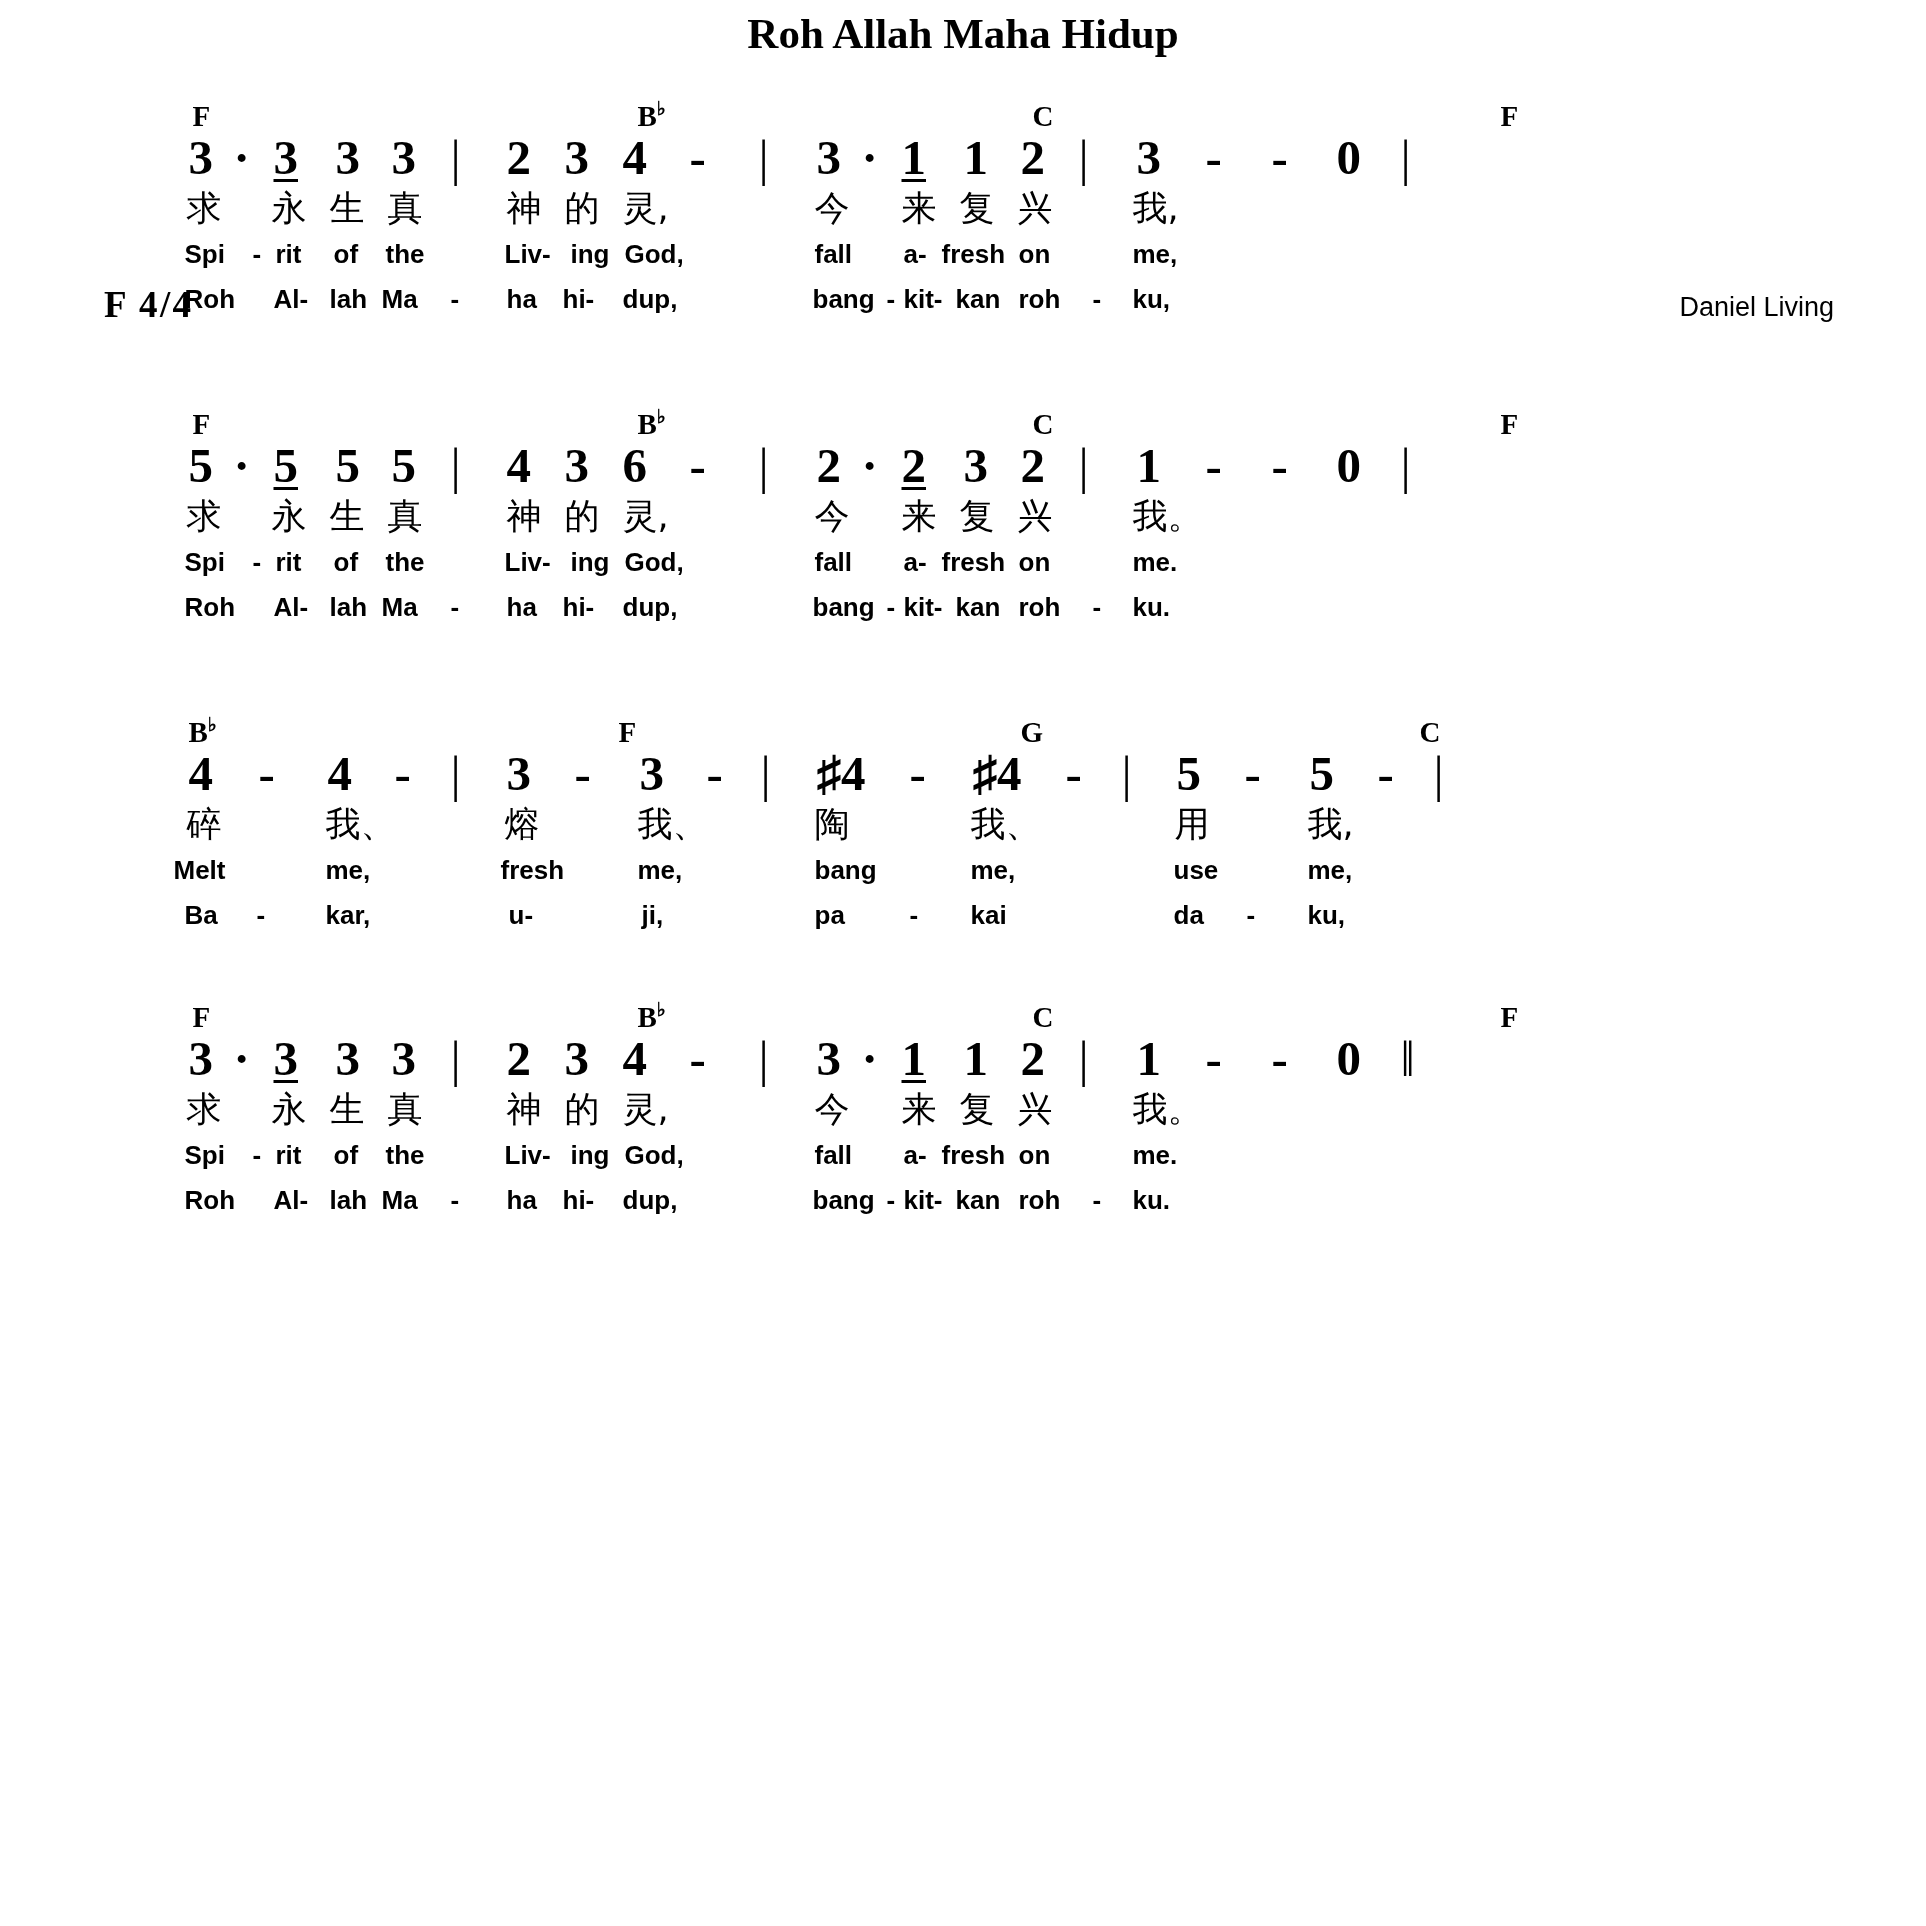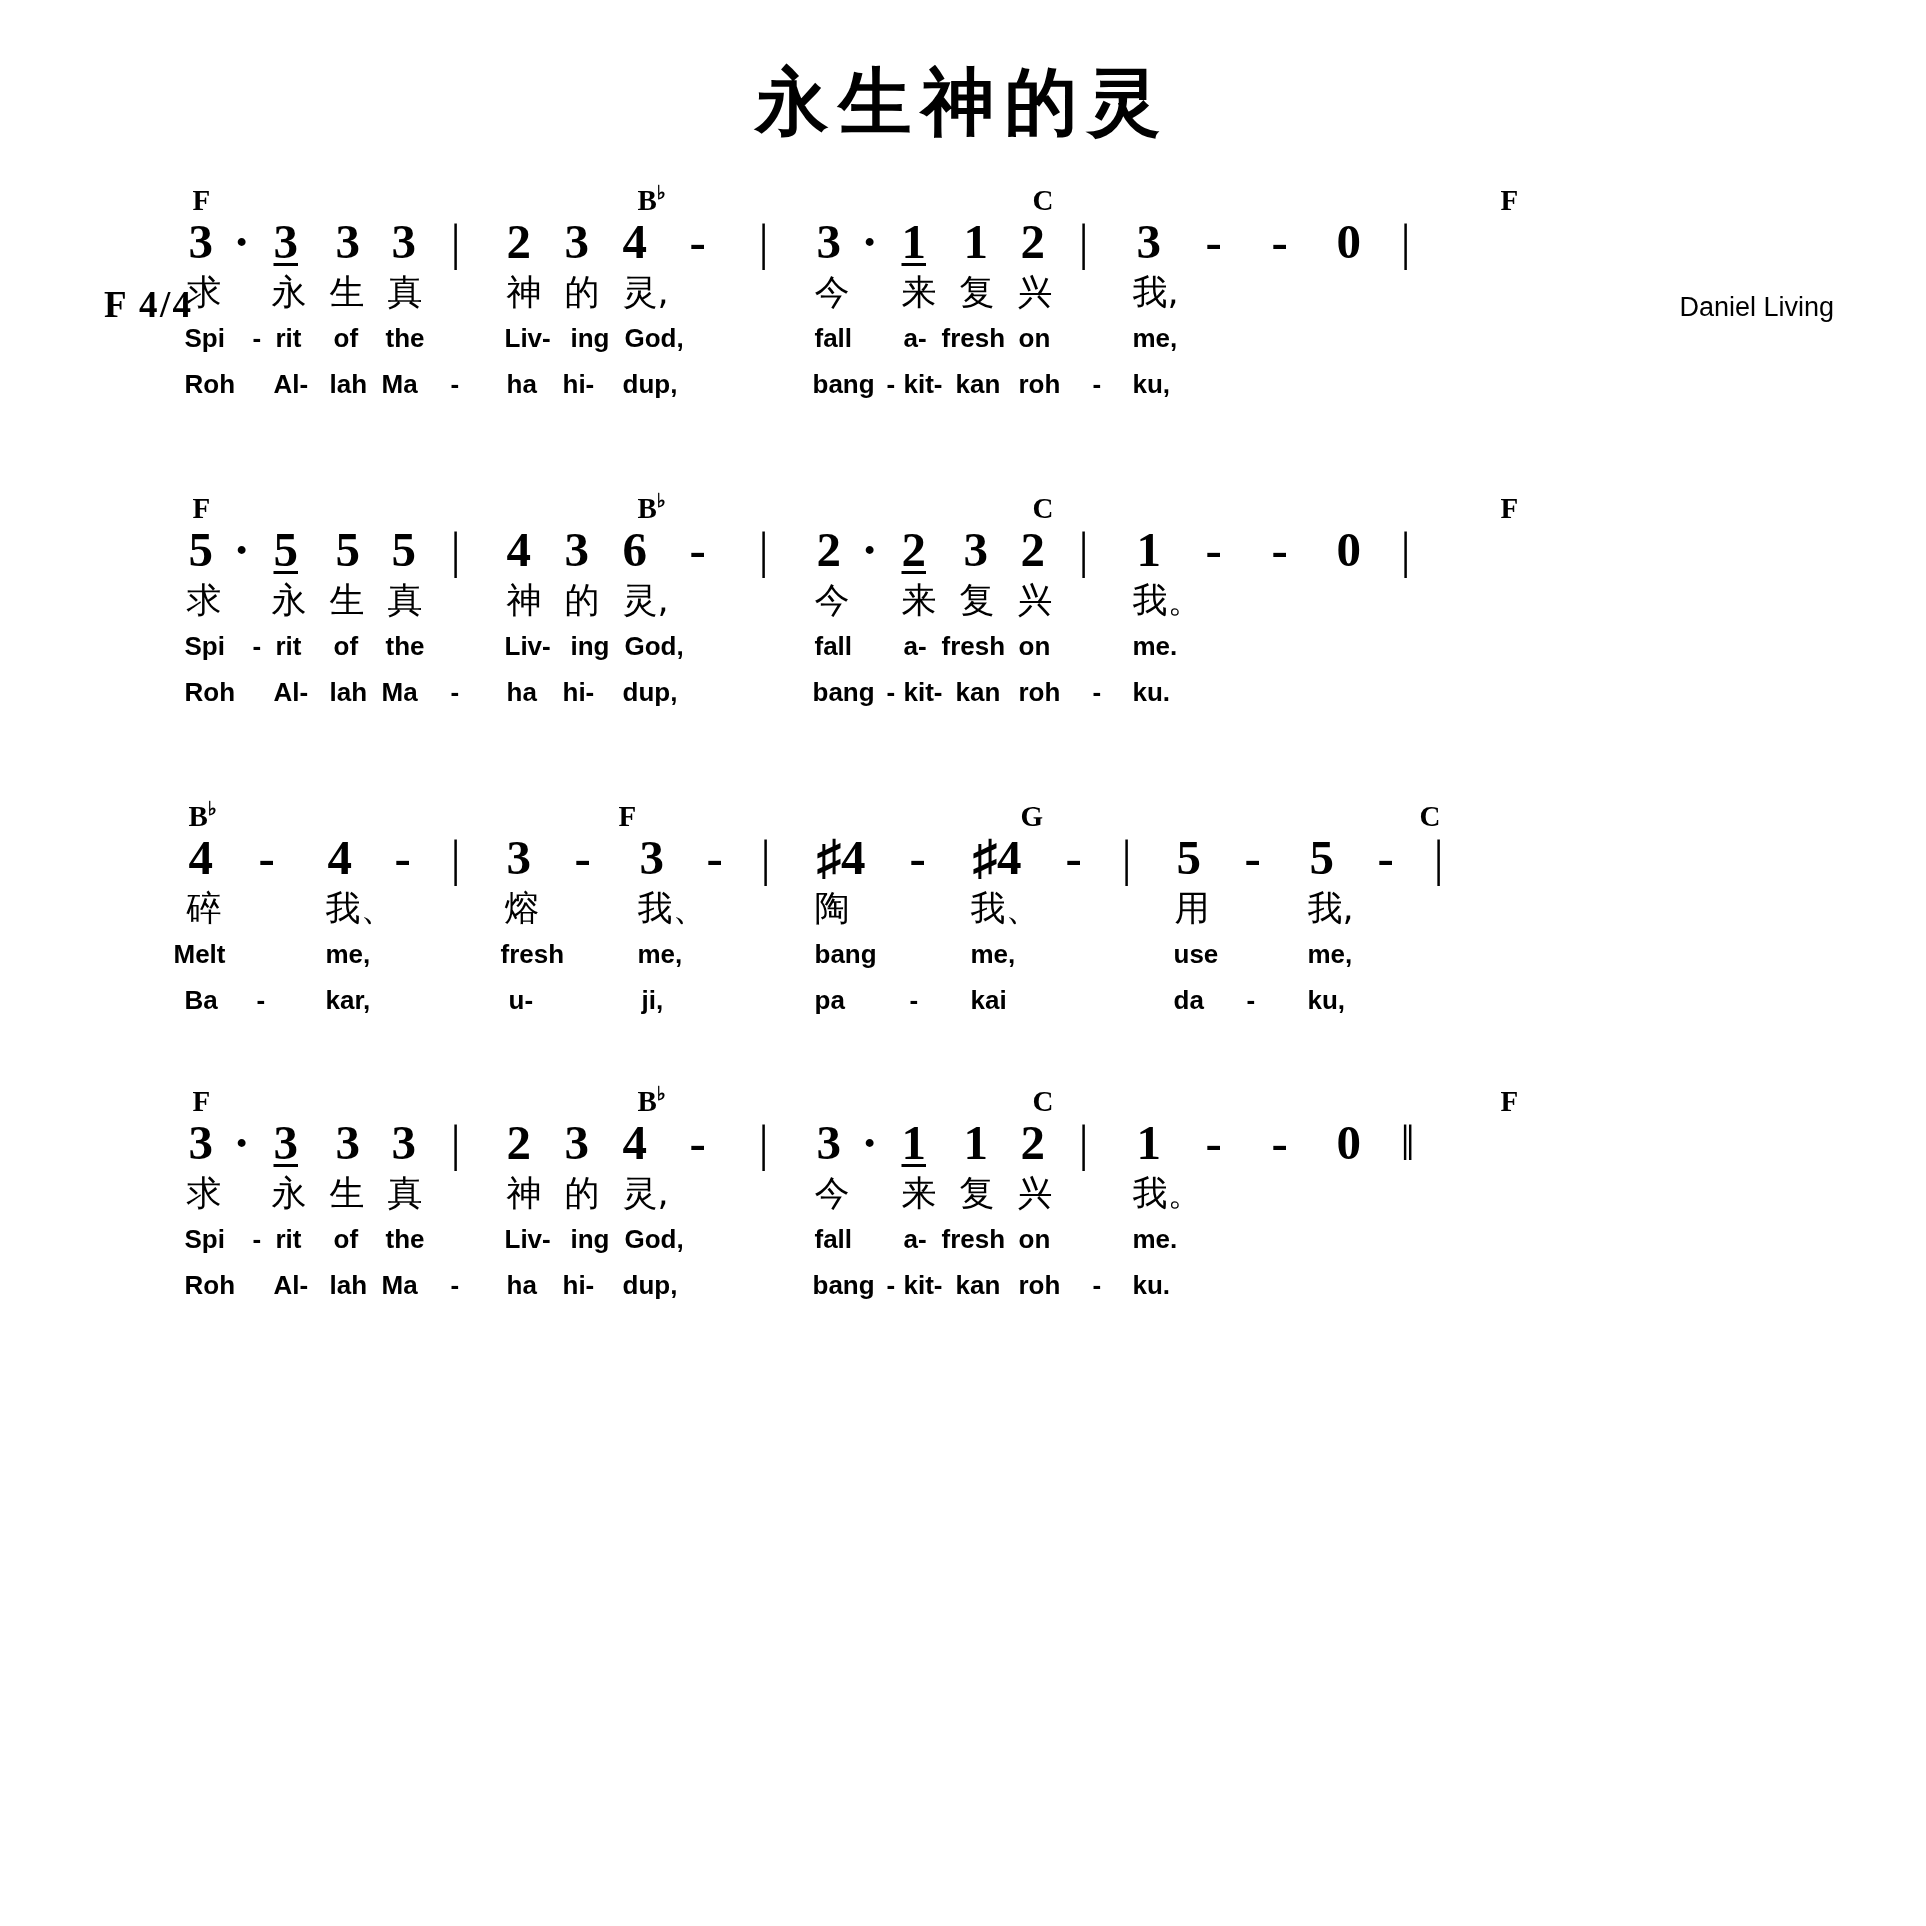--- a/index.html
+++ b/index.html
@@ -148,21 +148,21 @@
     white-space: nowrap;
     top: 0;
     line-height: 1;
   }
 </style>
 </head>
 <body>
 
 <div class="page">
 
-  <h1 class="title-cn">永生神的灵</h1>
+  <div class="title-id">Roh Allah Maha Hidup</div>
   <div class="keysig">F  4/4</div>
   <div class="composer">Daniel Living</div>
 
   <div class="score" id="score">
       <div class="system">
         <div class="chordrow">
           <div class="chord" style="left: 100px;">F</div>
           <div class="chord" style="left: 545px;">B<sup>♭</sup></div>
           <div class="chord" style="left: 940px;">C</div>
           <div class="chord" style="left: 1408px;">F</div>

